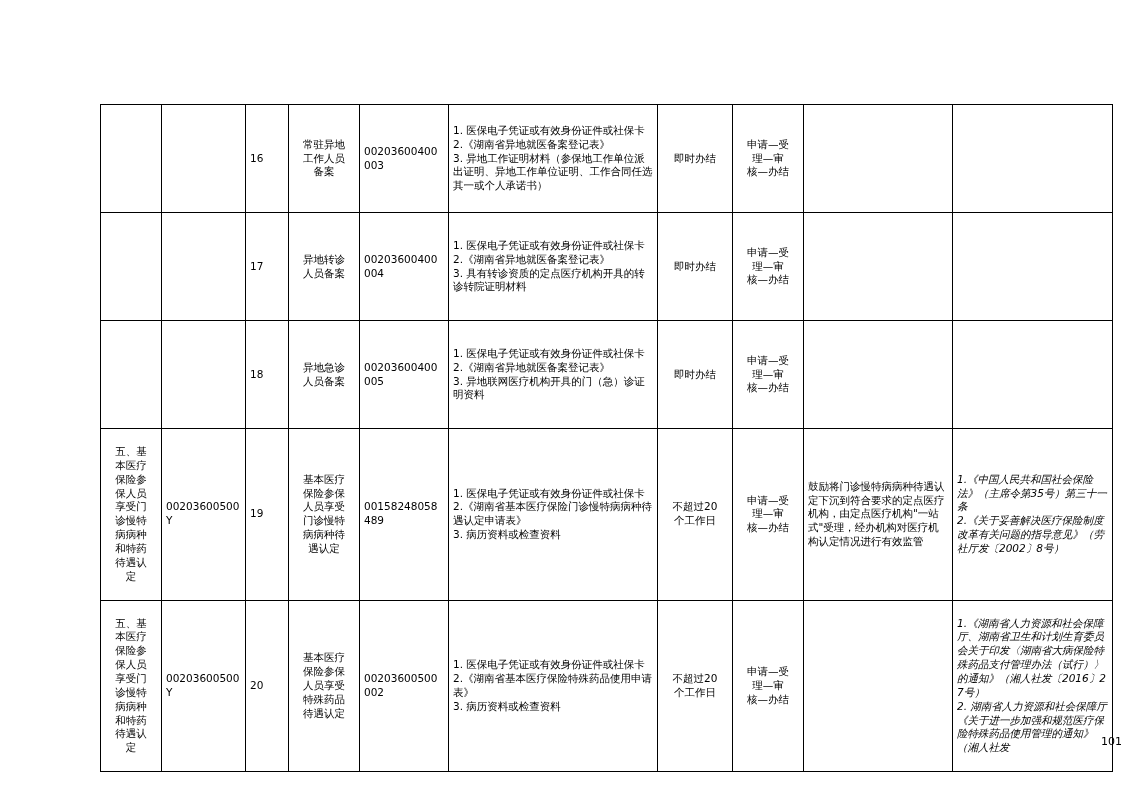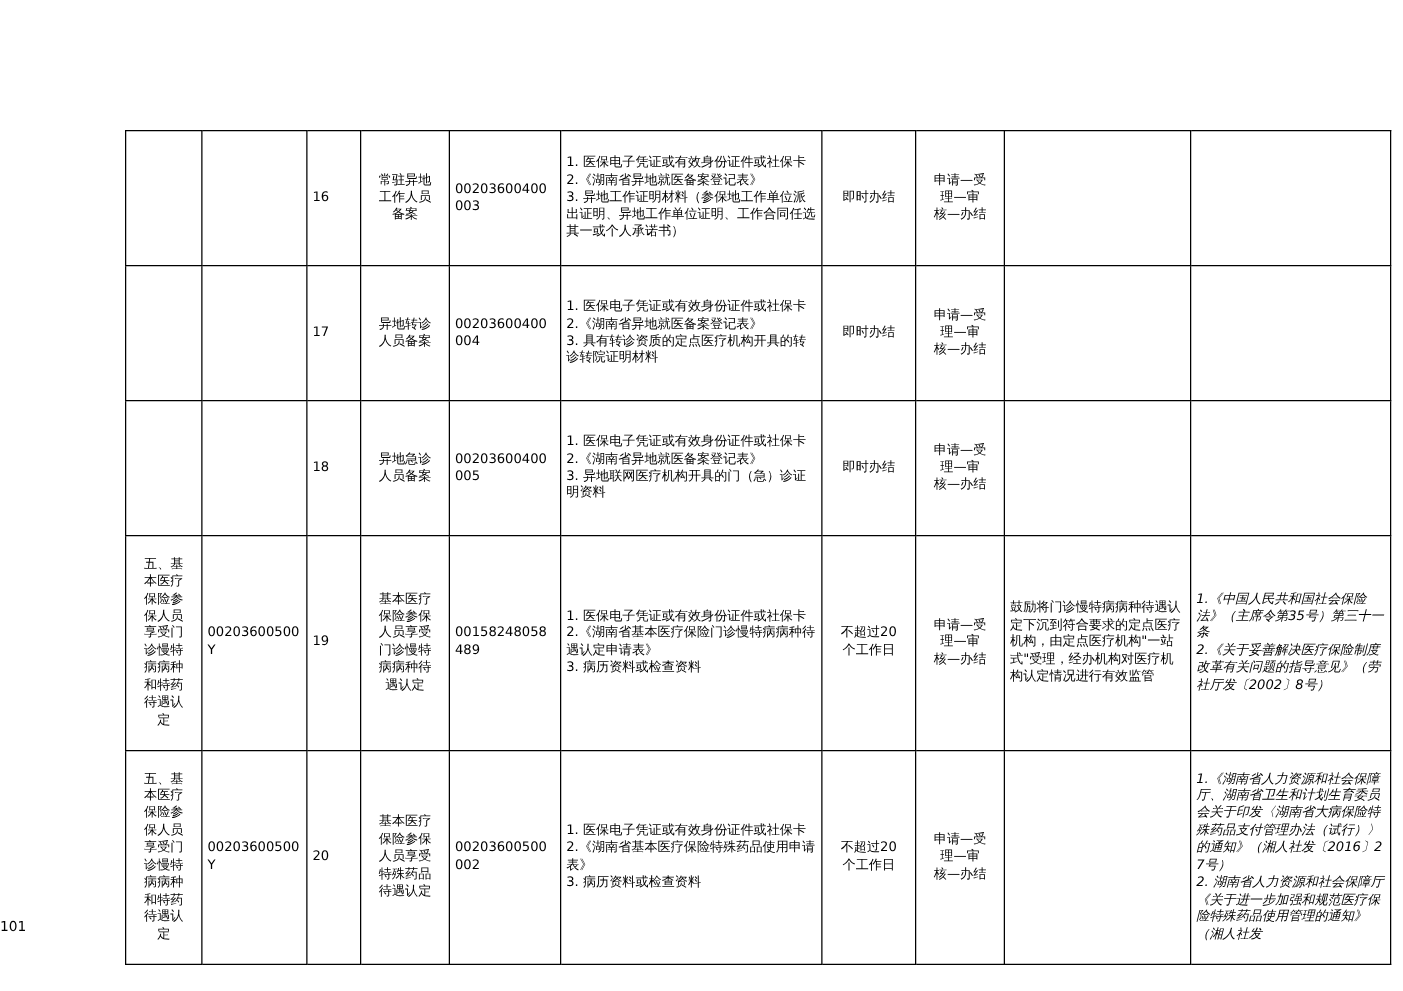--- a/index.html
+++ b/index.html
@@ -52,21 +52,21 @@
   .cell-text { white-space: pre-line; }
   .c-mat .cell-text, .c-note .cell-text, .c-basis .cell-text { text-align: left; }
   .c-cat .cell-text { letter-spacing: 0px; }
   .c-flow .cell-text { text-align: center; }
 
   .page-number {
     position: absolute;
     left: 0;
     top: 735px;
     width: 1122px;
-    text-align: left;
+    text-align: right;
     font-size: 11px;
     font-family: "DejaVu Sans", "Liberation Sans", sans-serif;
   }
 </style>
 </head>
 <body>
 
 <div class="page">
 
   <table class="doc-table">

